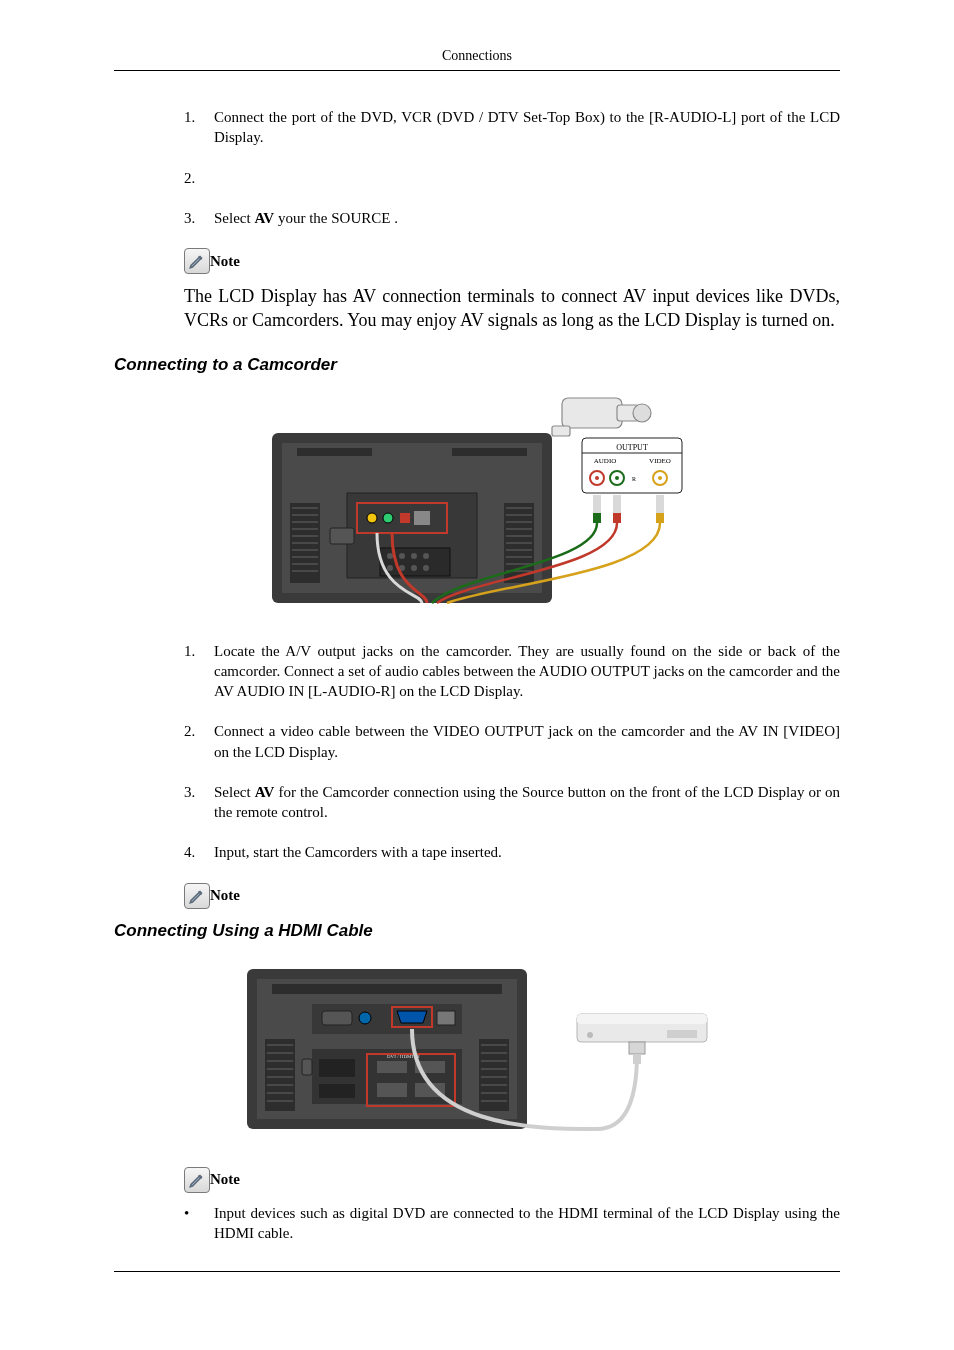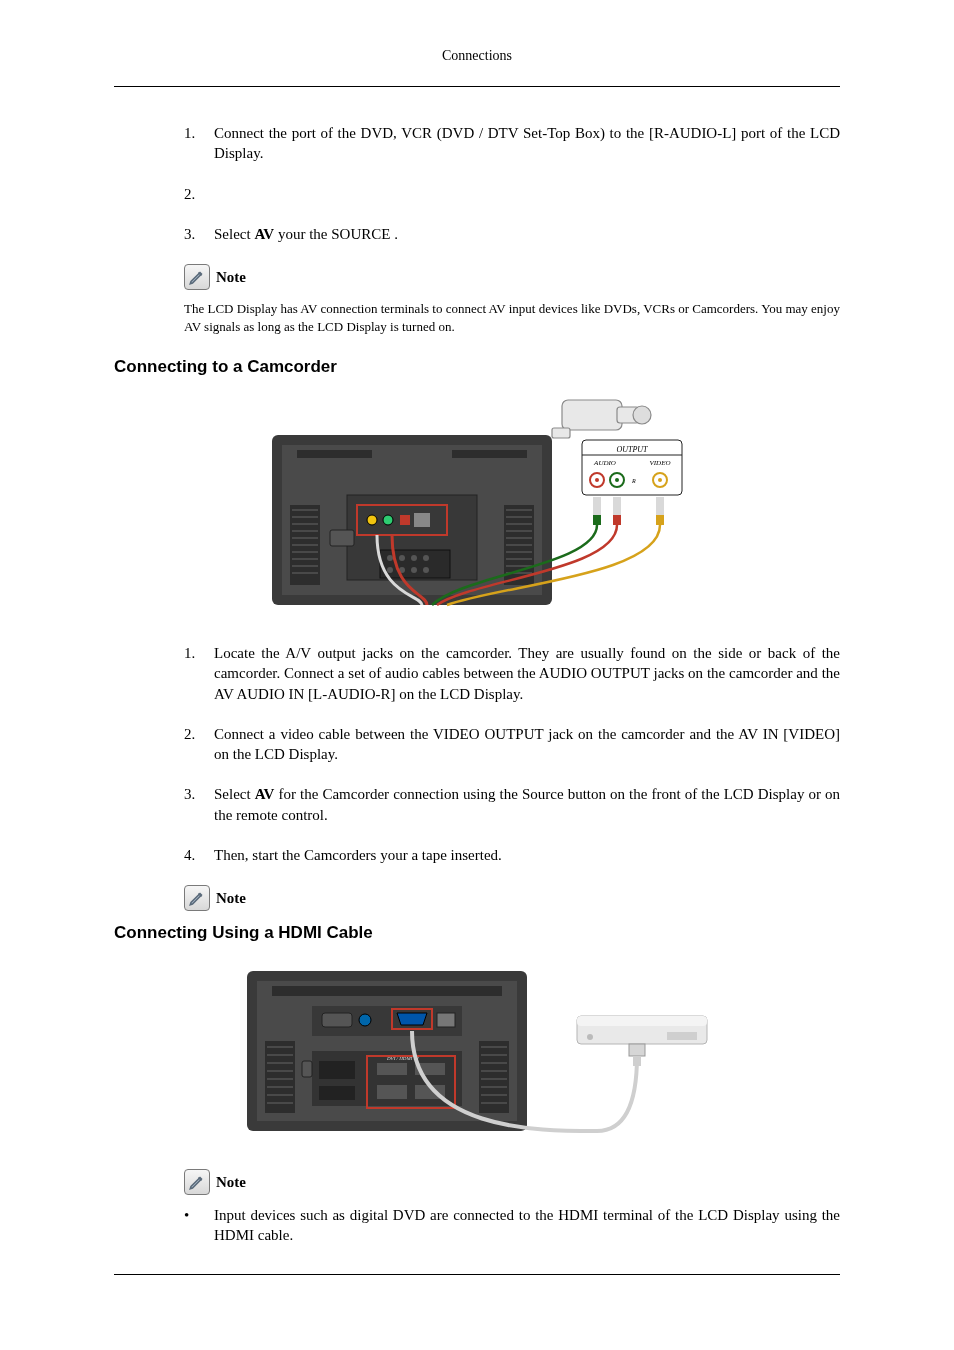--- a/index.html
+++ b/index.html
@@ -11,21 +11,21 @@
       font-family: "Times New Roman", Times, serif;
       background: #fff;
       width: 954px;
       margin: 0 auto;
       padding: 48px 114px 60px 114px;
       color: #000;
     }
     .running-head {
       text-align: center;
       font-size: 14px;
-      padding-bottom: 22px;
+      padding-bottom: 6px;
       border-bottom: 1.5px solid #000;
       margin-bottom: 36px;
     }
     .content-indent {
       padding-left: 70px;
     }
     ol.num-list {
       list-style: none;
       margin: 0;
       padding: 0;
@@ -37,21 +37,20 @@
       line-height: 1.35;
       text-align: justify;
     }
     ol.num-list > li .marker {
       width: 30px;
       flex: 0 0 30px;
     }
     .note-block {
       display: flex;
       align-items: center;
-      gap: 6px;
       margin-bottom: 10px;
     }
     .note-icon {
       width: 26px;
       height: 26px;
       border: 1px solid #7a7a7a;
       border-radius: 4px;
       display: inline-flex;
       align-items: center;
       justify-content: center;
@@ -59,36 +58,36 @@
     }
     .note-icon svg {
       width: 18px;
       height: 18px;
     }
     .note-label {
       font-weight: bold;
       font-size: 15px;
     }
     .para {
-      font-size: 13px;
+      font-size: 18px;
       line-height: 1.35;
       text-align: justify;
       margin-bottom: 22px;
     }
     h2.section-title {
       font-family: Arial, Helvetica, sans-serif;
       font-weight: bold;
       font-size: 17px;
       margin: 12px 0 18px 0;
+      font-style: italic;
     }
     .fig-wrap {
       display: flex;
       justify-content: center;
       margin: 8px 0 28px 0;
-      font-style: italic;
     }
     .fig-camcorder {
       width: 430px;
       height: 220px;
       position: relative;
     }
     .fig-hdmi {
       width: 480px;
       height: 180px;
       position: relative;
@@ -247,21 +246,21 @@
     <li>
       <span class="marker">2.</span>
       <span>Connect a video cable between the VIDEO OUTPUT jack on the camcorder and the AV IN [VIDEO] on the LCD Display.</span>
     </li>
     <li>
       <span class="marker">3.</span>
       <span><span>Select </span><span class="b">AV</span><span> for the Camcorder connection using the Source button on the front of the LCD Display or on the remote control.</span></span>
     </li>
     <li>
       <span class="marker">4.</span>
-      <span>Then, start the Camcorders your a tape inserted.</span>
+      <span>Input, start the Camcorders with a tape inserted.</span>
     </li>
   </ol>
 
   <div class="note-block">
     <span class="note-icon">
       <svg viewBox="0 0 24 24" fill="none" stroke="#5a6a7a" stroke-width="2">
         <path d="M3 21l3-1 12-12-2-2L4 18l-1 3z" fill="#b0bfcf"></path>
         <path d="M14 6l4 4"></path>
       </svg>
     </span>

